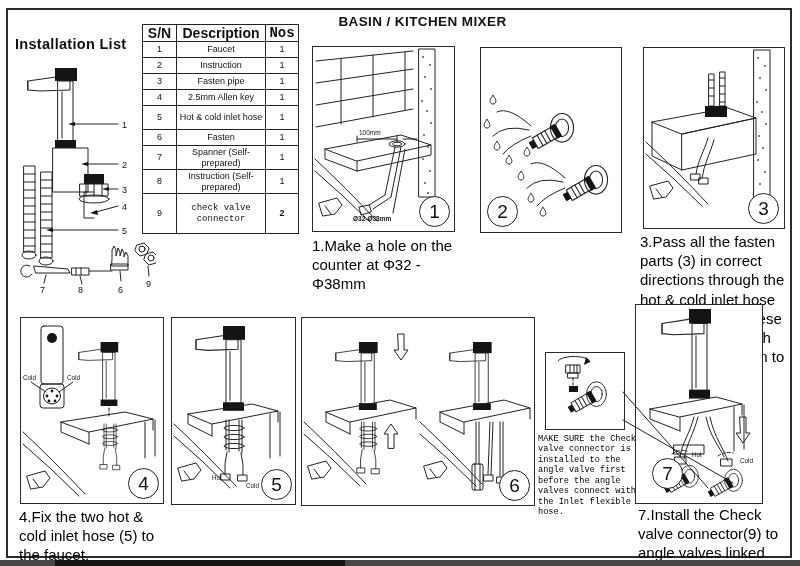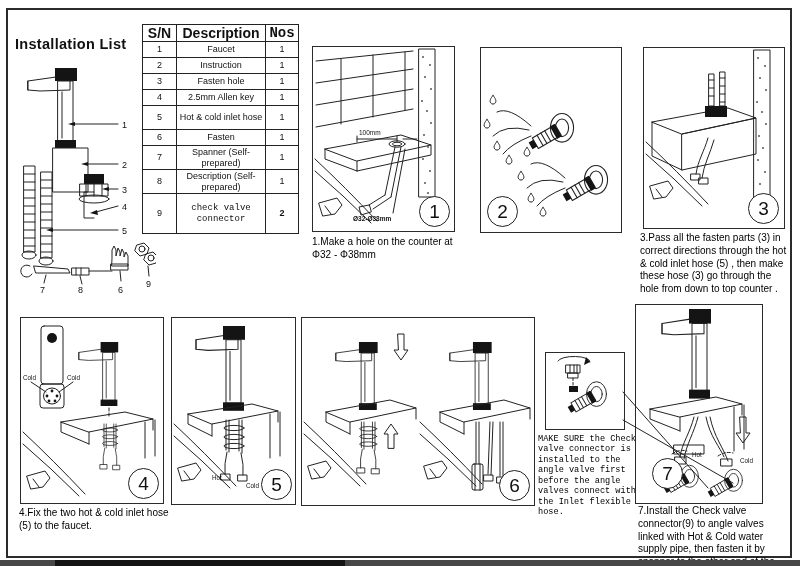--- a/index.html
+++ b/index.html
@@ -13,21 +13,21 @@
   #parts-table{left:142px;top:24px;border-collapse:collapse;table-layout:fixed;background:#fff;}
   #parts-table td,#parts-table th{border:1.4px solid #222;text-align:center;vertical-align:middle;
       font-size:9px;padding:0 2px;line-height:1.15;}
   #parts-table th{font-weight:bold;font-size:14px;margin-left:8px;}
   #parts-table .c-sn{width:29px;} #parts-table .c-desc{width:84px;} #parts-table .c-nos{width:28px;font-family:Liberation Mono, monospace;}
   tr.r-h{height:17px;} tr.r-s{height:16px;} tr.r-m{height:24px;} tr.r-l{height:40px;}
   tr.r-mono td.d{font-family:Liberation Mono, monospace;font-size:11.5px;line-height:1.1;}
   tr.r-mono td.n{font-size:11px;font-weight:bold;}
   
   .panel{border:1.6px solid #2b2b2b;background:#fff;}
-  .caption{font-size:10px;line-height:1.28;color:#000;}
+  .caption{font-size:15px;line-height:1.28;color:#000;}
   .stepnum{width:29px;height:29px;border:1.7px solid #222;border-radius:50%;
       display:flex;align-items:center;justify-content:center;font-size:19px;color:#111;background:#fff;}
   .note-text{font-family:"Liberation Mono",monospace;font-size:8.6px;line-height:1.22;color:#000;}
   svg .ln{fill:none;stroke:#222;stroke-width:1;stroke-linecap:round;stroke-linejoin:round;}
   svg .fl{fill:#141414;stroke:none;}
   svg .dot{fill:#555;stroke:none;}
   svg text{font-family:"Liberation Sans",sans-serif;fill:#111;}
   #artifact-bar{left:0;top:560px;width:800px;height:6px;background:#474747;}
   #artifact-bar-dark{left:55px;top:0;width:290px;height:6px;background:#141414;}
   #overlay-lines{pointer-events:none;}
@@ -169,21 +169,21 @@
       <td class="d">Faucet</td>
       <td class="n">1</td>
     </tr>
     <tr class="r-s">
       <td>2</td>
       <td class="d">Instruction</td>
       <td class="n">1</td>
     </tr>
     <tr class="r-s">
       <td>3</td>
-      <td class="d">Fasten hole</td>
+      <td class="d">Fasten pipe</td>
       <td class="n">1</td>
     </tr>
     <tr class="r-s">
       <td>4</td>
       <td class="d">2.5mm Allen key</td>
       <td class="n">1</td>
     </tr>
     <tr class="r-m">
       <td>5</td>
       <td class="d">Hot &amp; cold inlet hose</td>
@@ -194,31 +194,32 @@
       <td class="d">Fasten</td>
       <td class="n">1</td>
     </tr>
     <tr class="r-m">
       <td>7</td>
       <td class="d">Spanner (Self-prepared)</td>
       <td class="n">1</td>
     </tr>
     <tr class="r-m">
       <td>8</td>
-      <td class="d">Description (Self-prepared)</td>
+      <td class="d">Instruction (Self-prepared)</td>
       <td class="n">1</td>
     </tr>
     <tr class="r-l r-mono">
       <td>9</td>
       <td class="d">check valve connector</td>
       <td class="n">2</td>
     </tr>
   </tbody>
     </table>
 
+  <div class="abs" id="doc-title">BASIN / KITCHEN MIXER</div>
 
   <div class="abs panel" style="left:312px;top:46px;width:141px;height:184px">
     <svg width="139" height="181" viewBox="0 0 139 181">
       <g>
         <path class="ln" d="M3,14 L100,4 M3,36 L100,22 M3,58 L100,42 M3,80 L100,62"></path>
         <path class="ln" d="M28,12 L28,77 M60,8 L60,70 M92,5 L92,63"></path>
       </g>
       <use href="#wall" x="106" y="2"></use>
       <g>
         <polygon class="ln" points="12,102 88,88 118,98 44,114"></polygon>

